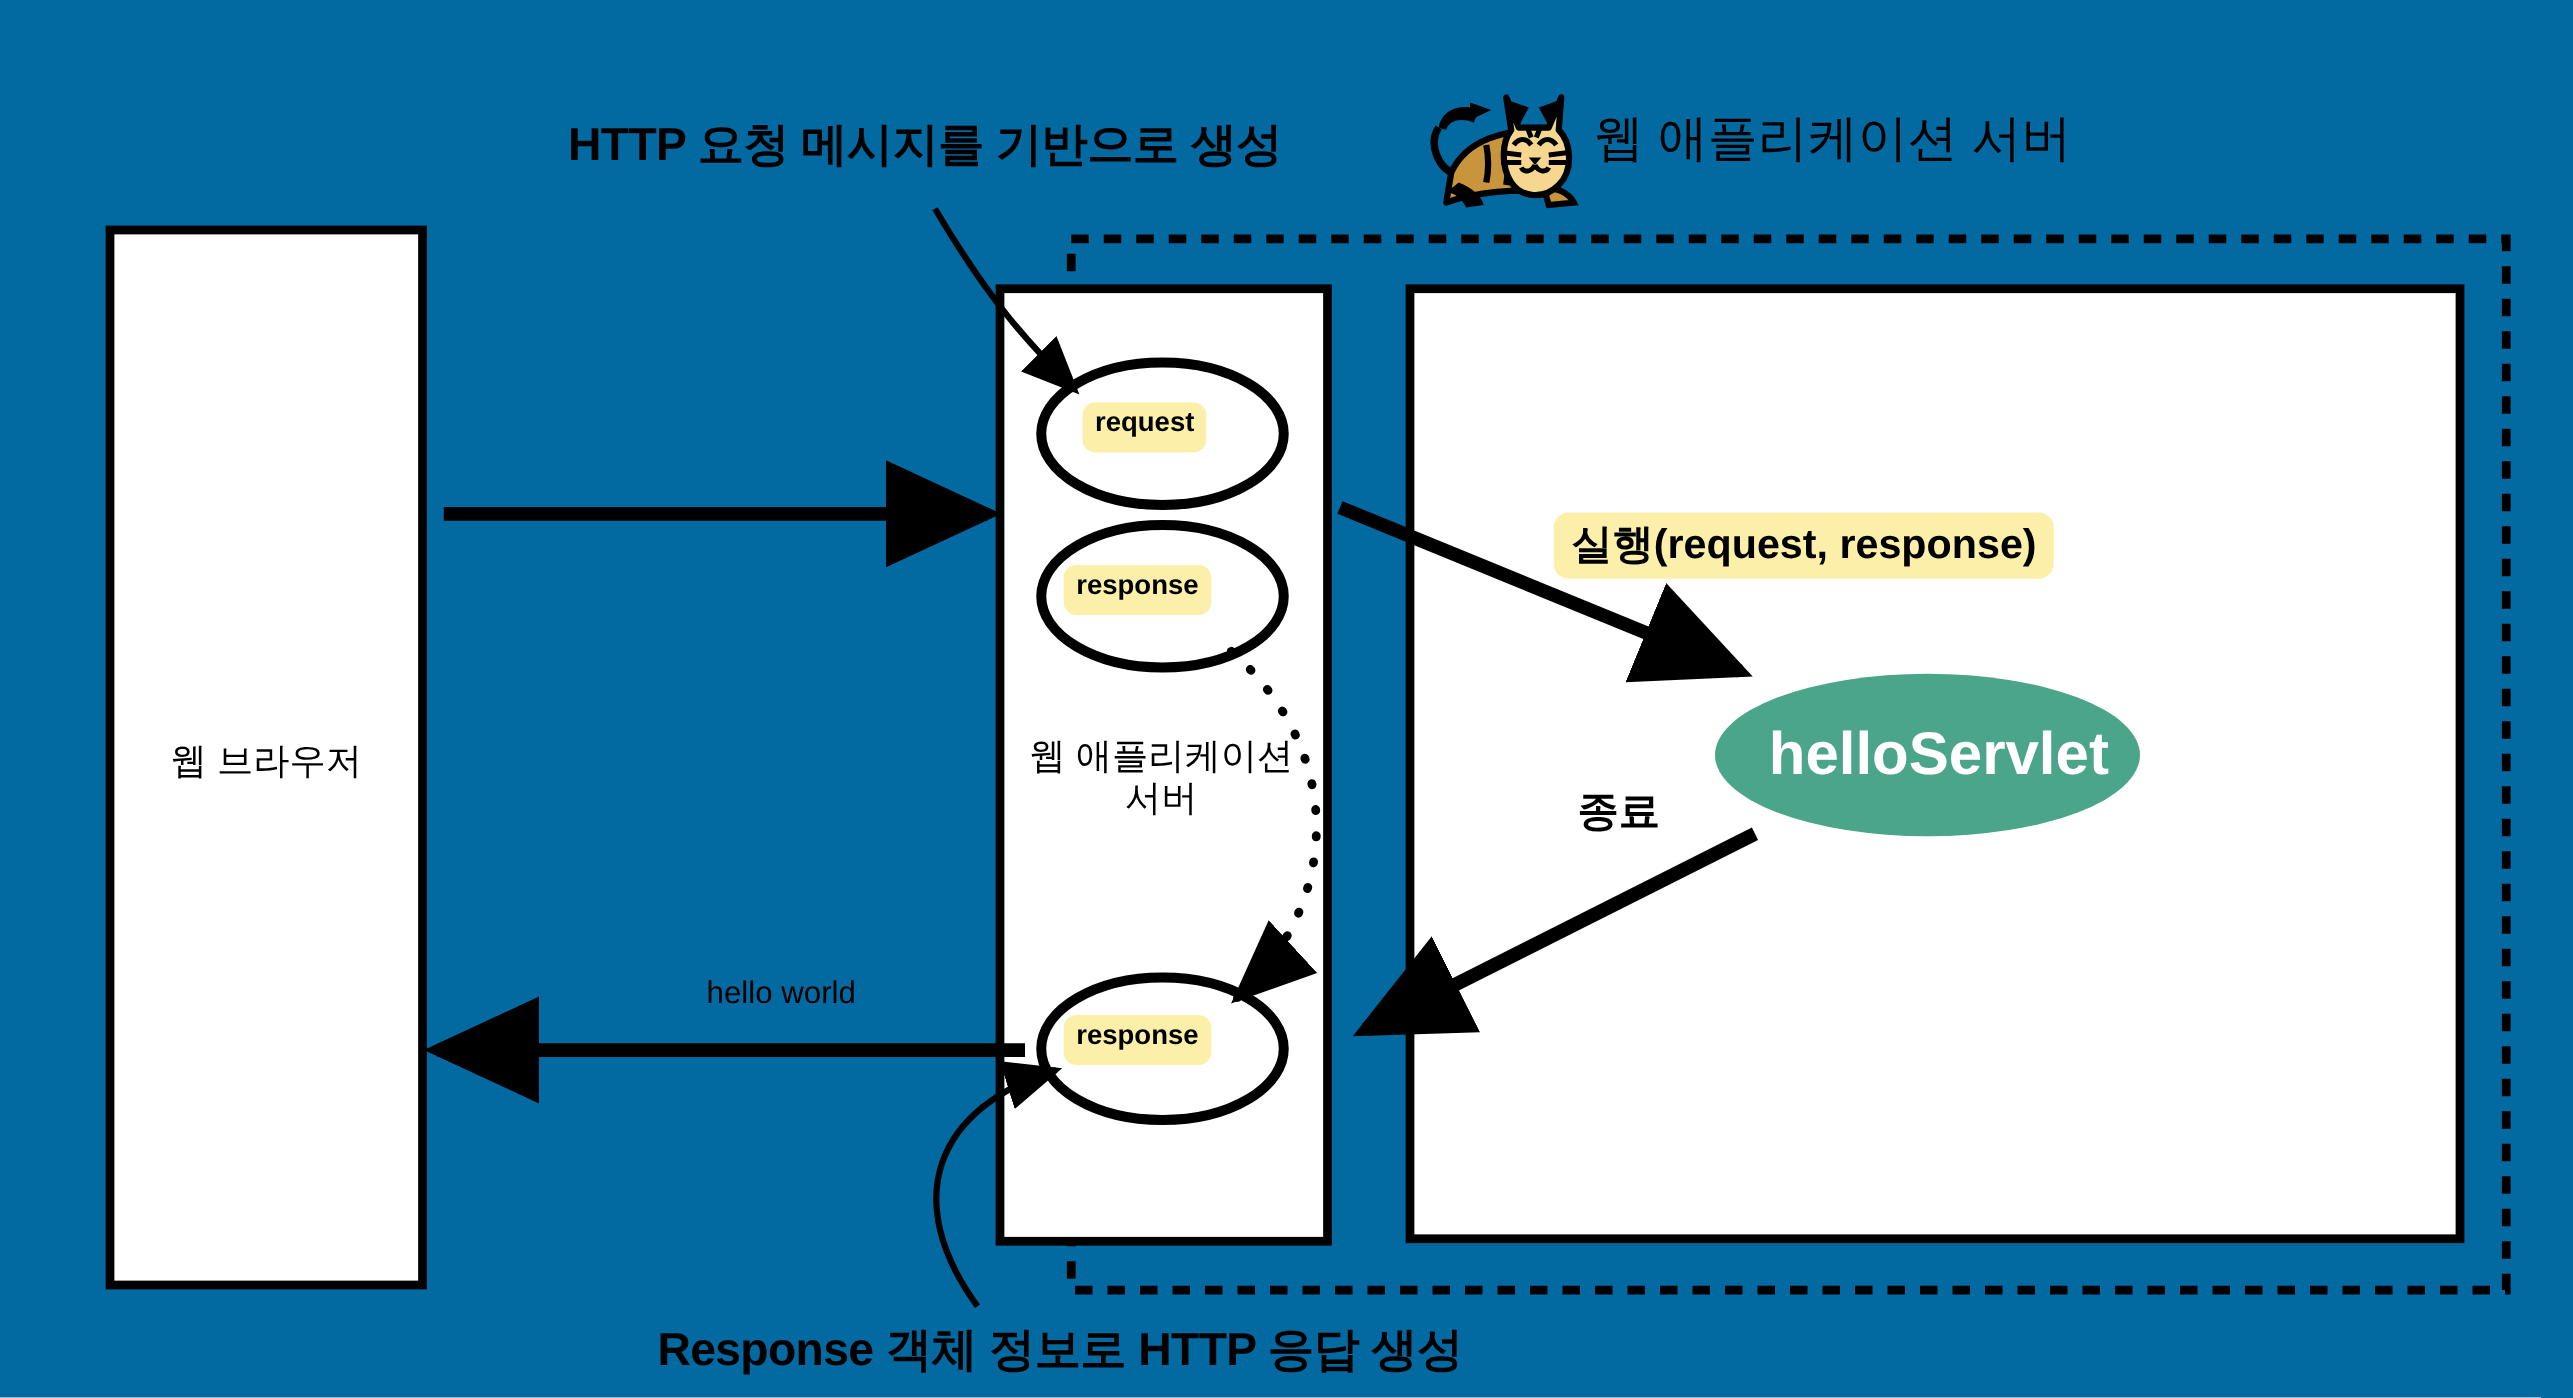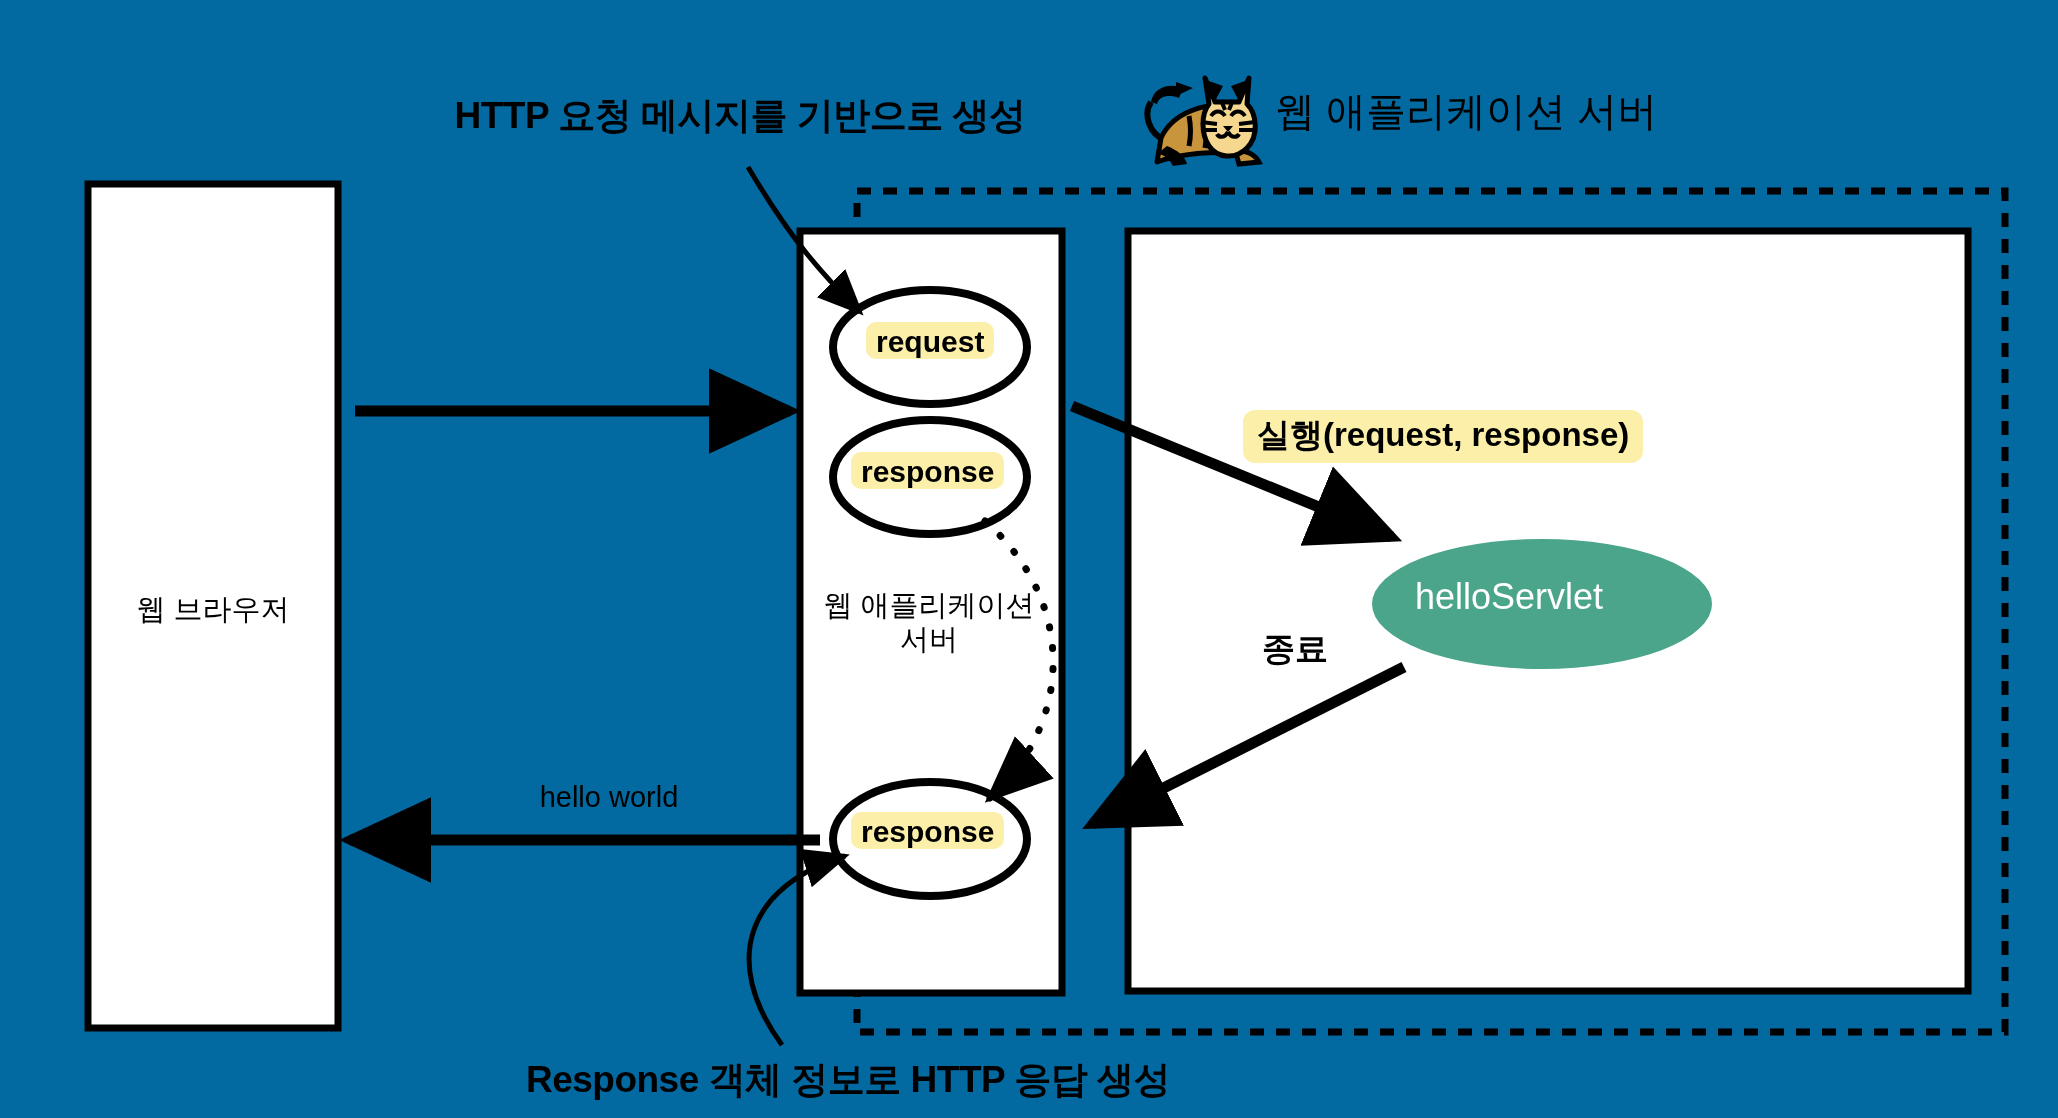--- a/index.html
+++ b/index.html
@@ -60,24 +60,24 @@
   }
 
   
   #req-url-label {
     left: 400px;
     top: 355px;
     width: 350px;
     font-size: 29px;
   }
   #resp-text-label {
-    left: 484px;
+    left: 500px;
     top: 780px;
     width: 250px;
-    font-size: 29px;
+    font-size: 25px;
   }
 
   
   #inner-was-label {
     left: 800px;
     top: 588px;
     width: 258px;
     font-size: 29px;
   }
 
@@ -104,38 +104,38 @@
   #end-label {
     left: 1262px;
     top: 630px;
     font-size: 33px;
     font-weight: bold;
   }
 
   
   .ell-text {
     position: absolute;
-    font-size: 30px;
+    font-size: 22px;
     font-weight: bold;
     background: #fbefa9;
     border-radius: 10px;
-    padding: 3px 10px 0 10px;
+    padding: 3px 10px 11px 10px;
     color: #000;
     white-space: pre;
   }
   #request-text  { left: 866px; top: 322px; }
   #response-text { left: 851px; top: 452px; }
   #response2-text{ left: 851px; top: 812px; }
 
   
   #servlet-text {
     left: 1415px;
     top: 576px;
-    font-size: 36px;
-    font-weight: normal;
+    font-size: 48px;
+    font-weight: bold;
     color: #ffffff;
   }
 
   
   #bottom-label {
     left: 488px;
     top: 1058px;
     width: 720px;
     font-size: 37px;
     font-weight: bold;

